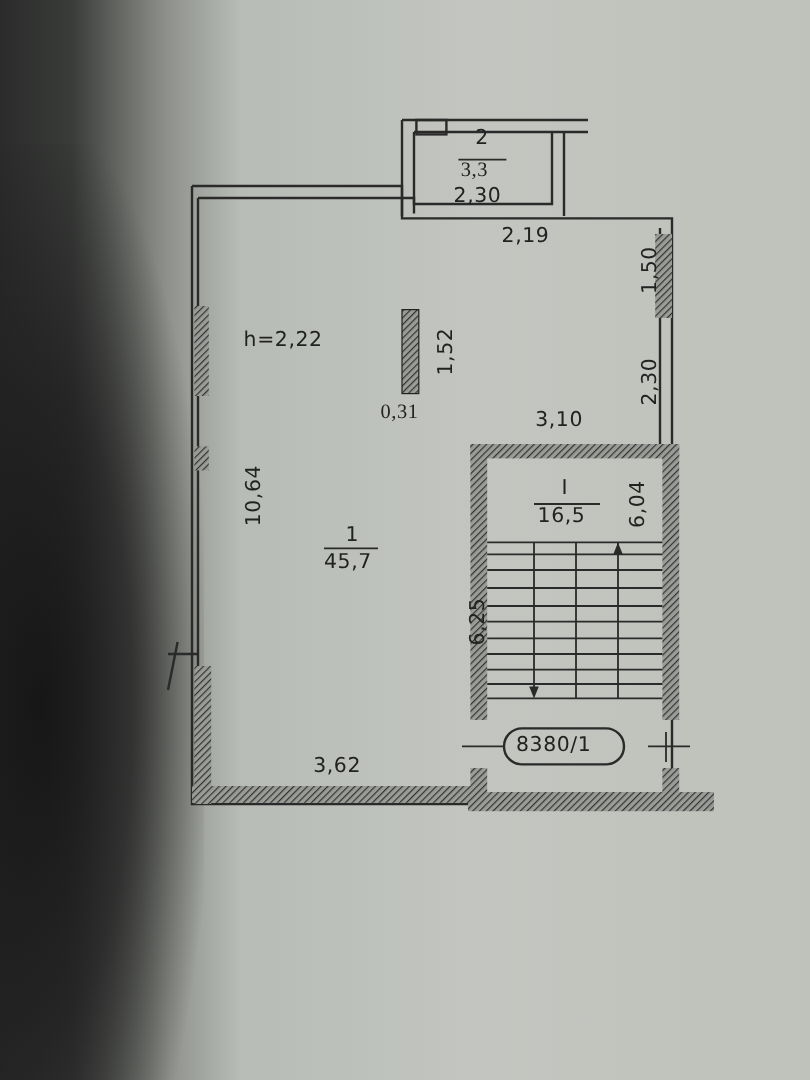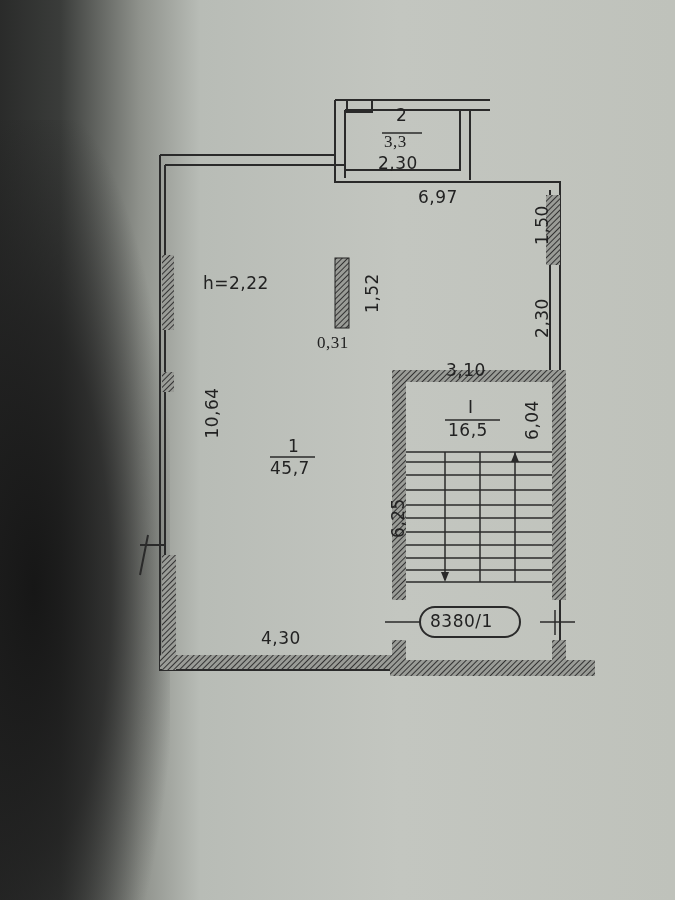--- a/index.html
+++ b/index.html
@@ -82,28 +82,28 @@
   <line x1="382" y1="133" x2="422" y2="133" stroke="#2a2a2a" stroke-width="1.5"></line>
   <line x1="270" y1="457" x2="315" y2="457" stroke="#2a2a2a" stroke-width="1.5"></line>
   <line x1="445" y1="420" x2="500" y2="420" stroke="#2a2a2a" stroke-width="1.5"></line>
 
   <path d="M140 545 H165 M148 535 L140 575" stroke="#2a2a2a" stroke-width="2" fill="none"></path>
 </svg>
 
 <div class="label" style="left:396px;top:105px;">2</div>
 <div class="label" style="left:384px;top:132px;font-family:Liberation Serif, serif;">3,3</div>
 <div class="label" style="left:378px;top:153px;">2,30</div>
-<div class="label" style="left:418px;top:187px;">6,97</div>
+<div class="label" style="left:418px;top:187px;">2,19</div>
 <div class="label rot" style="left:522px;top:215px;">1,50</div>
 <div class="label" style="left:203px;top:273px;">h=2,22</div>
 <div class="label rot" style="left:352px;top:283px;">1,52</div>
 <div class="label" style="left:317px;top:333px;font-family:Liberation Serif, serif;">0,31</div>
 <div class="label rot" style="left:522px;top:308px;">2,30</div>
-<div class="label" style="left:446px;top:340px;margin-top:20px;">3,10</div>
+<div class="label" style="left:446px;top:340px;">3,10</div>
 <div class="label rot" style="left:186px;top:403px;">10,64</div>
 <div class="label" style="left:468px;top:397px;">I</div>
 <div class="label" style="left:448px;top:420px;">16,5</div>
 <div class="label rot" style="left:512px;top:410px;">6,04</div>
 <div class="label" style="left:288px;top:436px;">1</div>
 <div class="label" style="left:270px;top:458px;">45,7</div>
 <div class="label rot" style="left:378px;top:508px;">6,25</div>
 <div class="label" style="left:430px;top:611px;">8380/1</div>
-<div class="label" style="left:261px;top:628px;">4,30</div>
+<div class="label" style="left:261px;top:628px;">3,62</div>
 
 </body></html>

